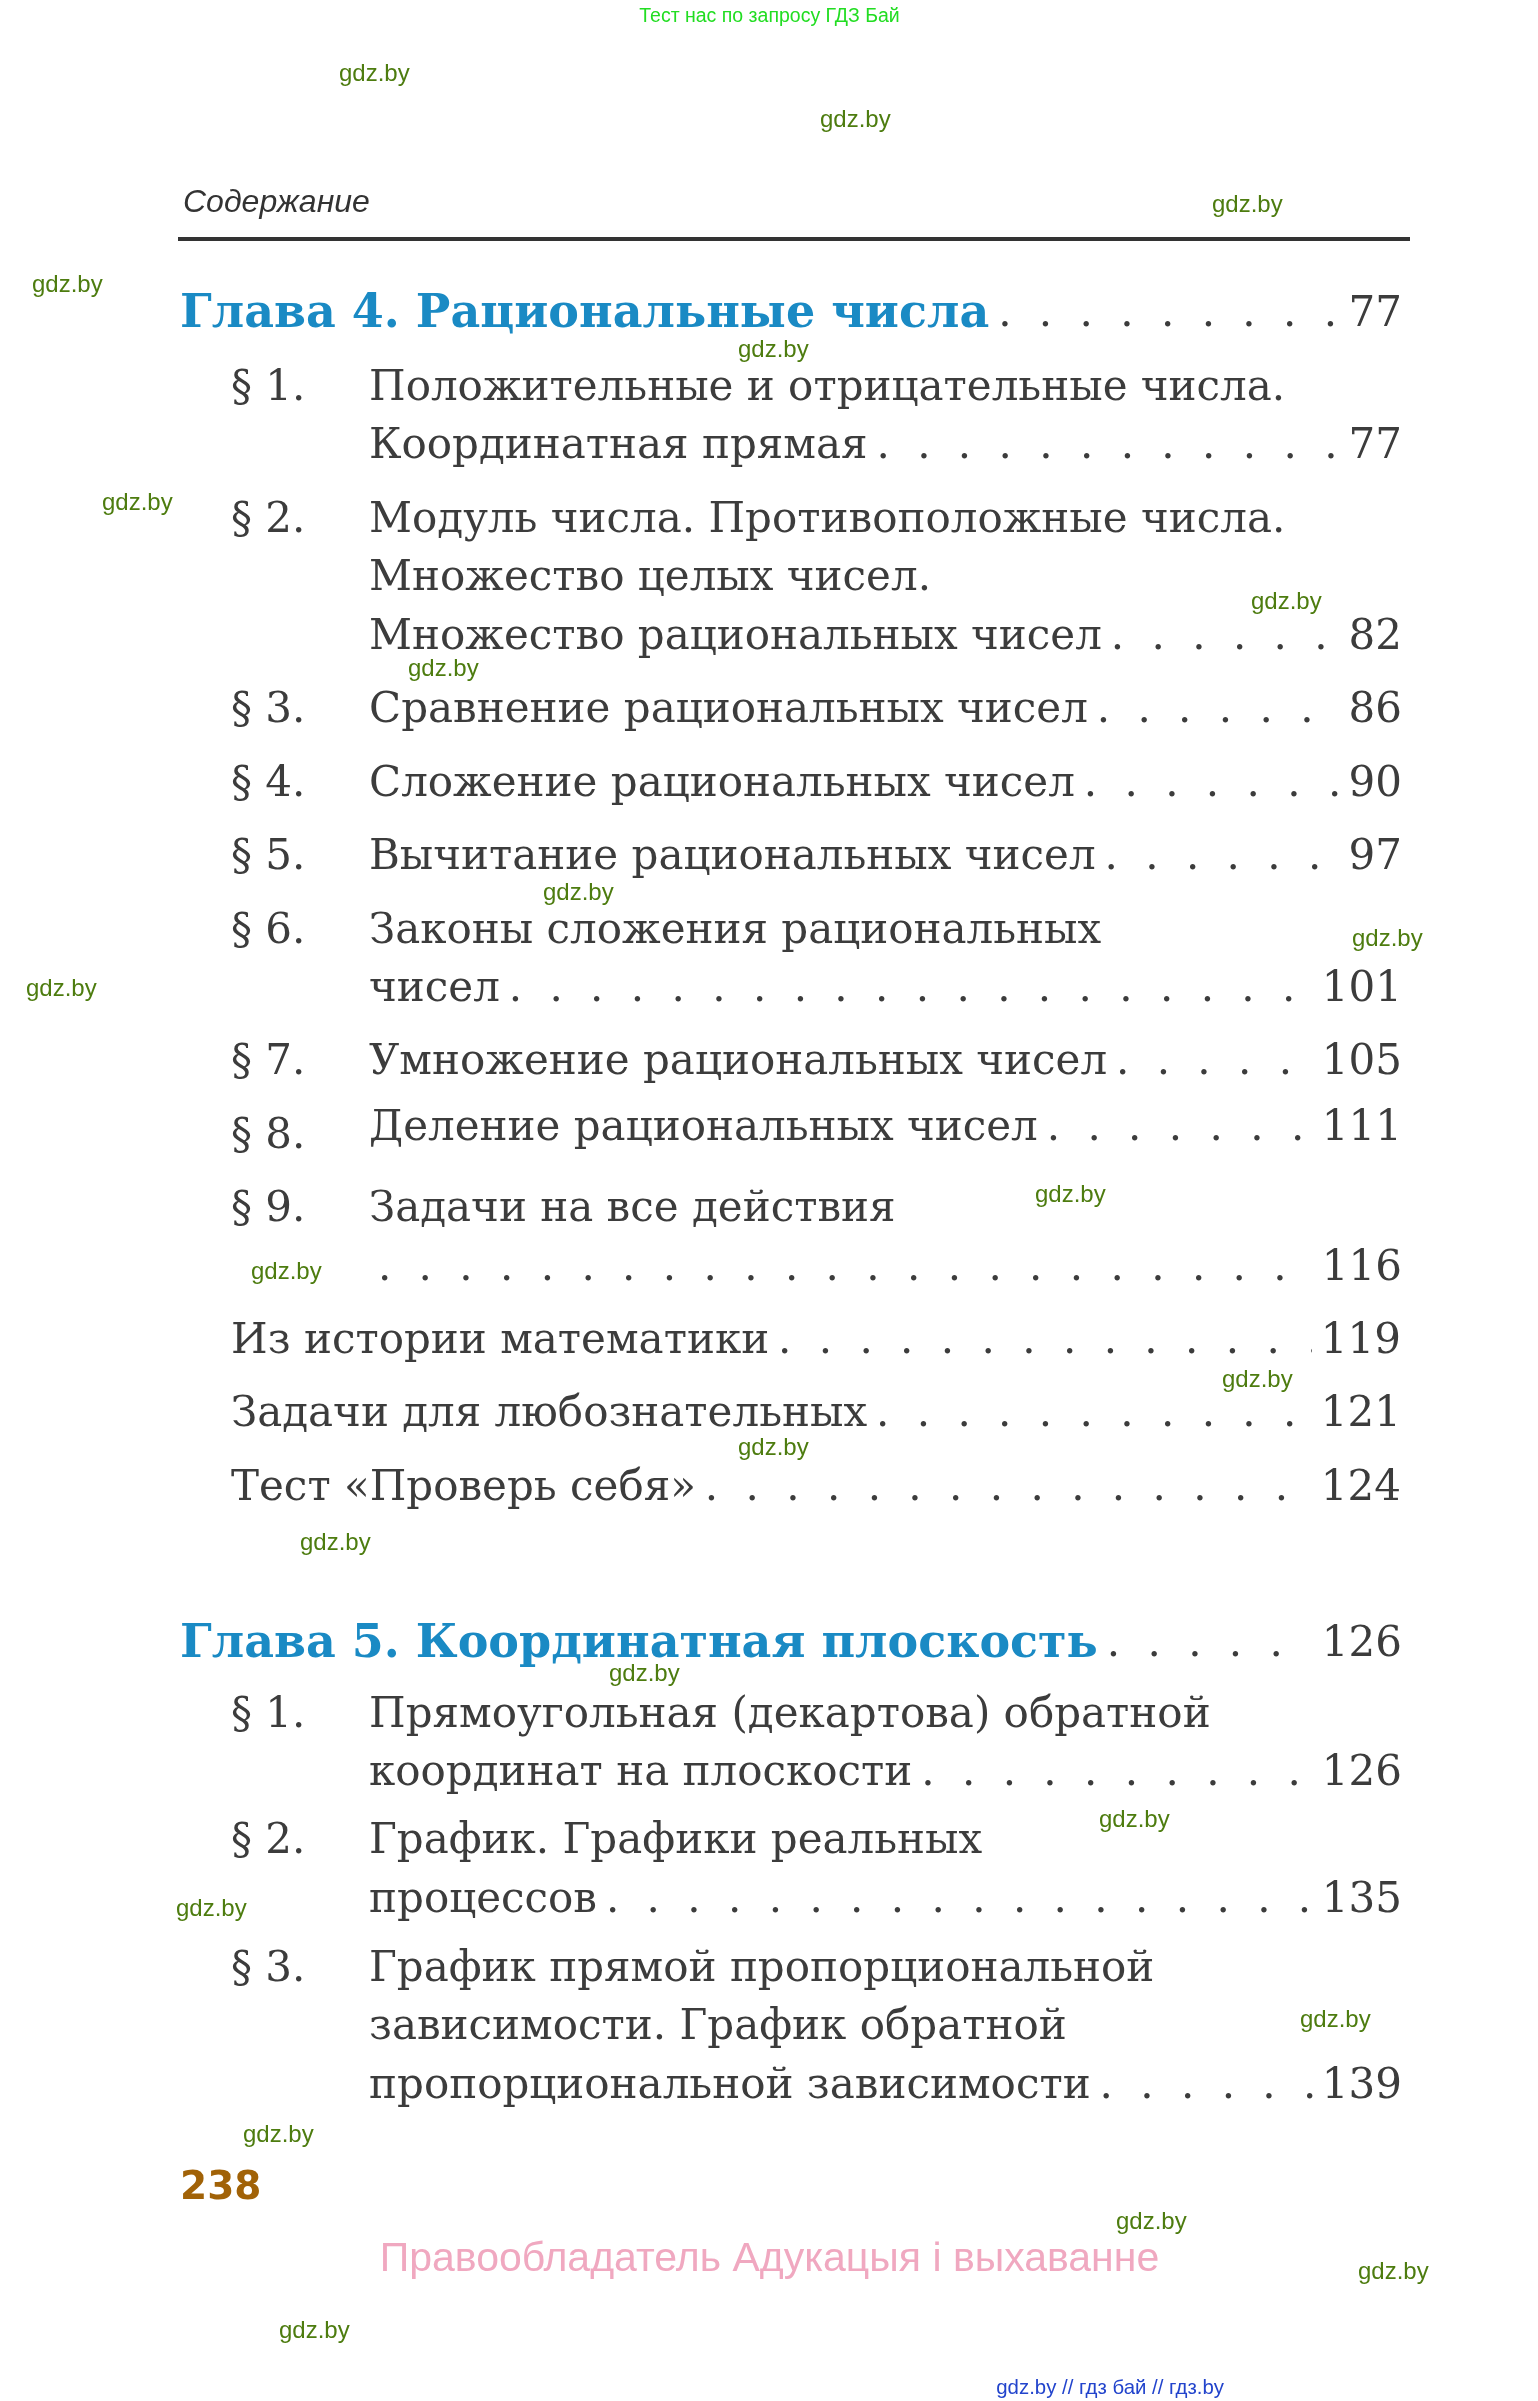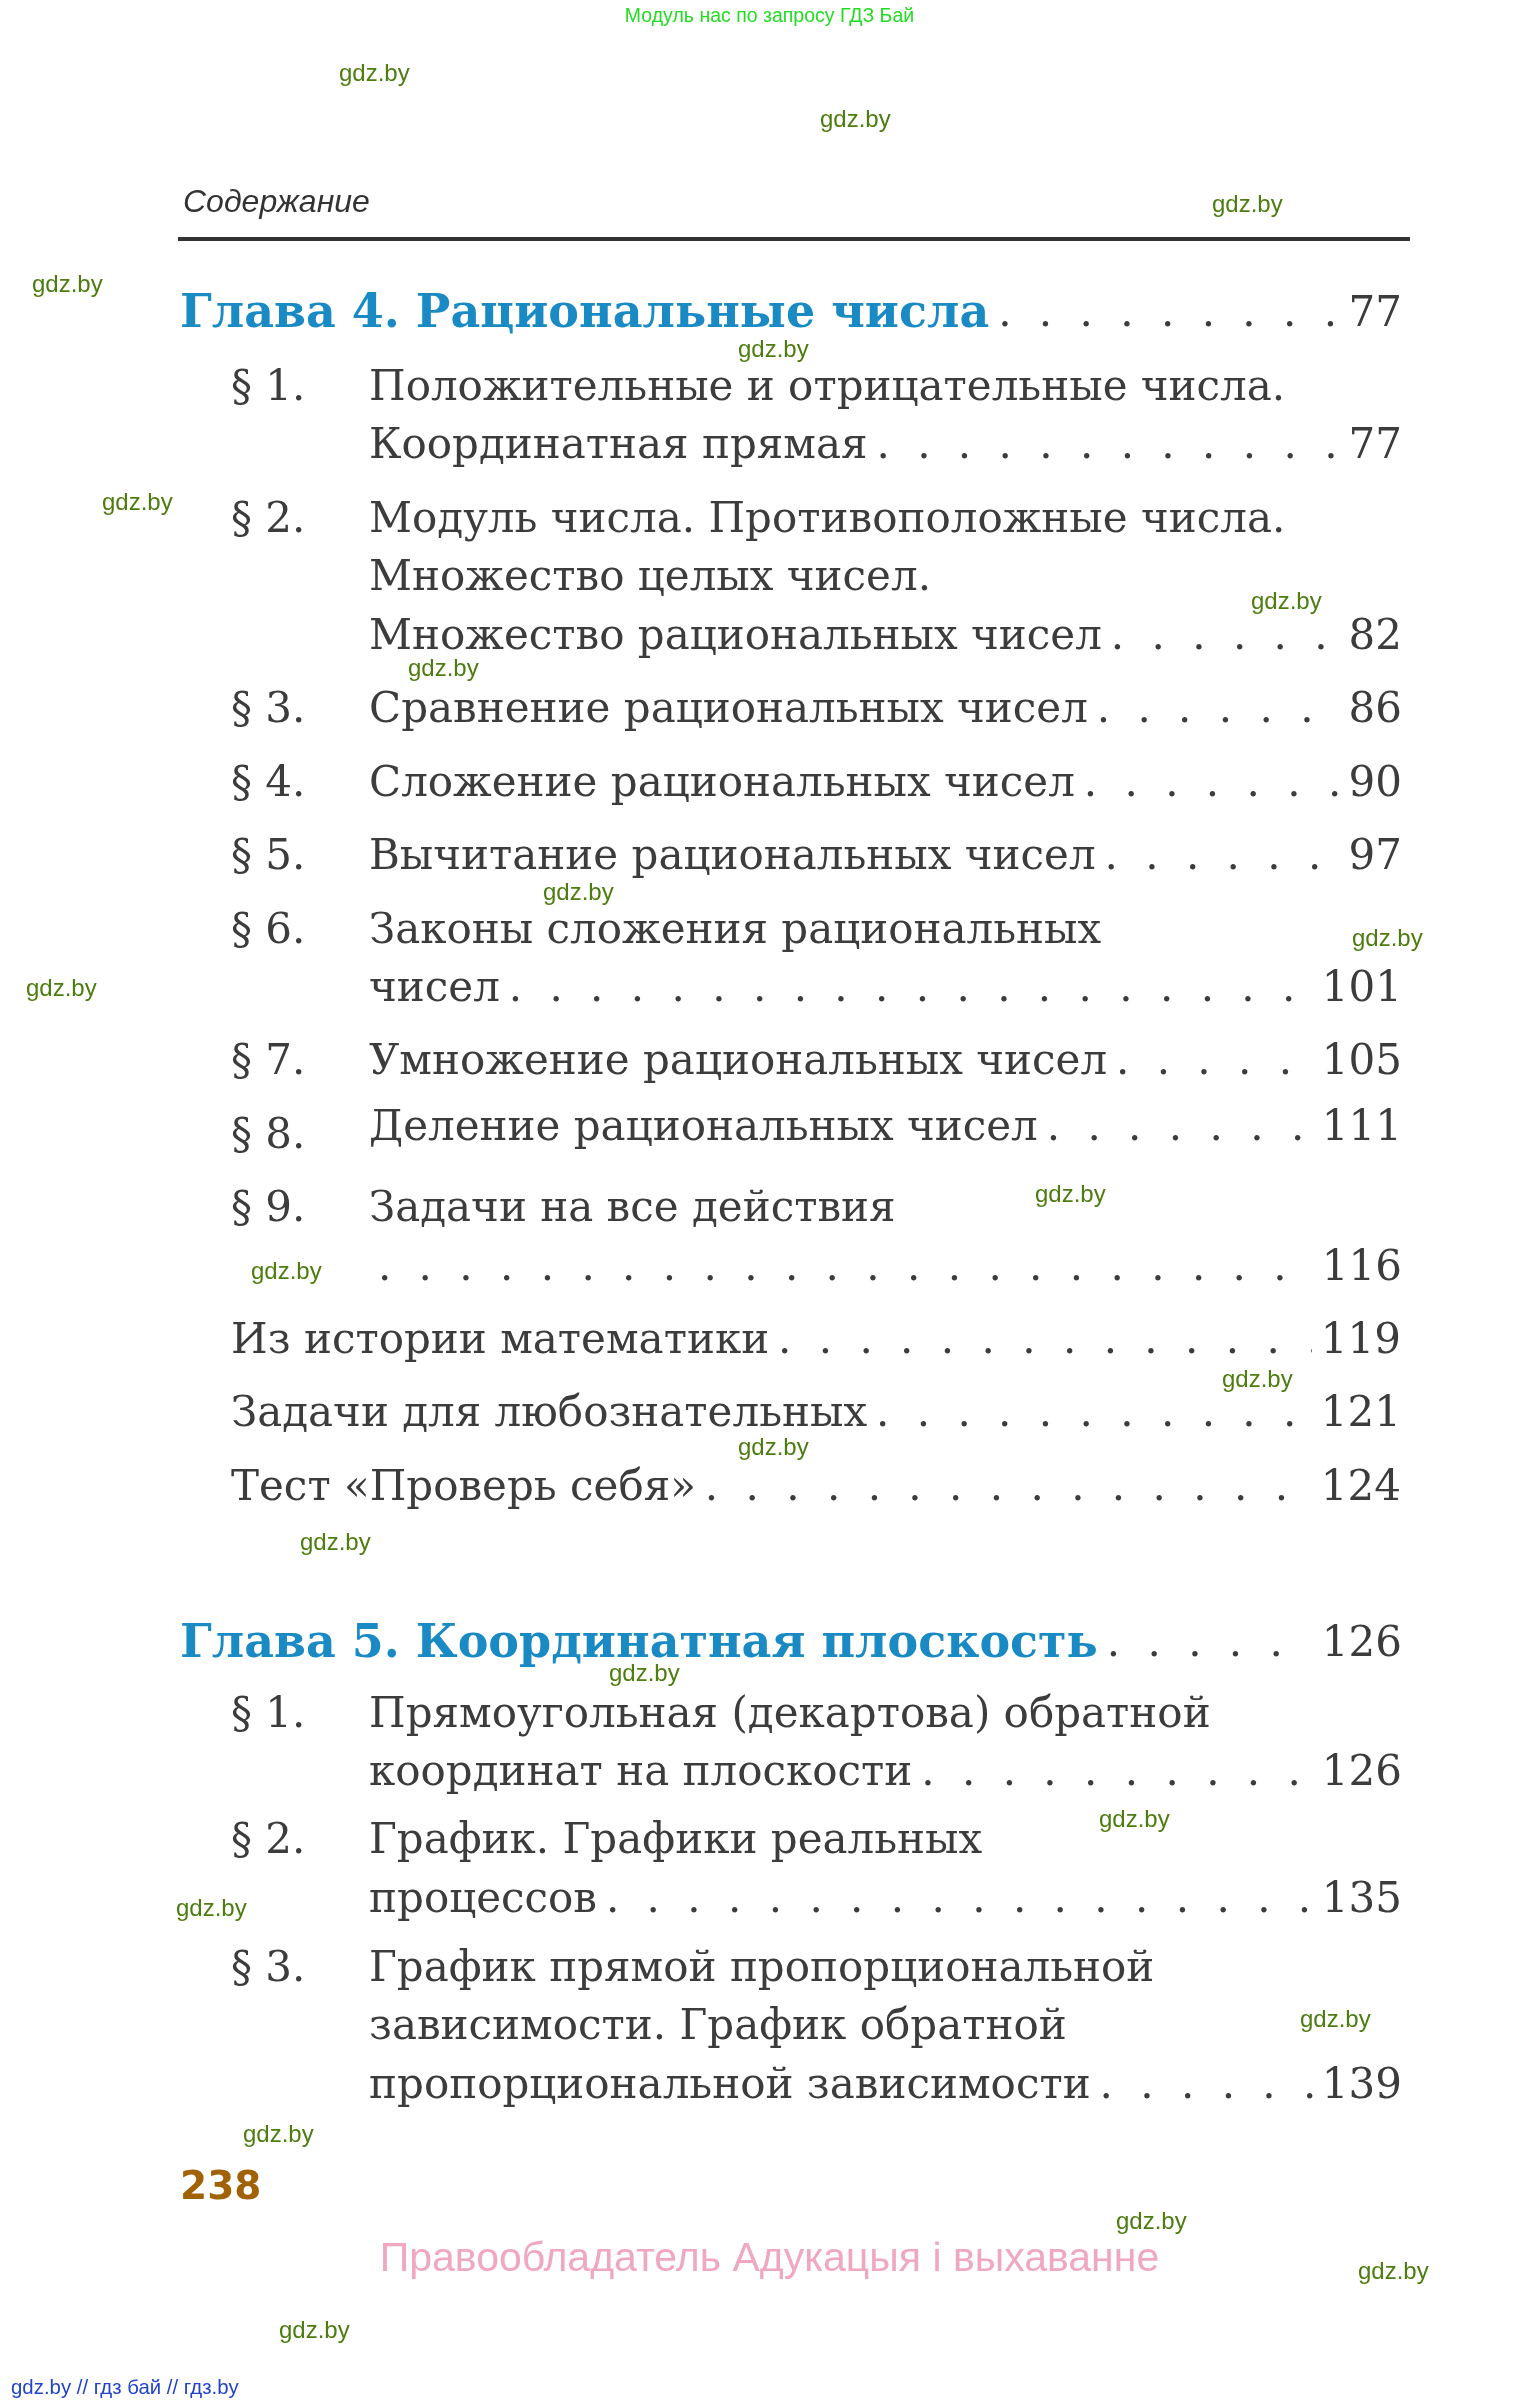--- a/index.html
+++ b/index.html
@@ -11,26 +11,26 @@
   .rule { left:178px; top:237px; width:1232px; height:3.5px; background:#333; }
   .line { position:absolute; display:flex; align-items:center; font-size:42px; line-height:59px; color:#3c3c3c; font-family:"DejaVu Serif", serif; }
   .line .t { white-space:nowrap; }
   .line .dots { flex:1; overflow:hidden; white-space:nowrap; letter-spacing:7px; margin:0 8.9px; color:#3c3c3c; }
   .line .dots::before { content:". . . . . . . . . . . . . . . . . . . . . . . . . . . . . . . . . . . . . . . . . . . . . . . . . . . . . . . . . . . . . . . ."; }
   .line .pg { white-space:nowrap; }
   .chap .t { color:#1a8ac4; font-weight:bold; font-size:46px; }
   .sec { position:absolute; left:231px; font-size:42px; line-height:59px; color:#3c3c3c; }
   .pagenum { left:180px; top:2163px; font-family:"DejaVu Sans", sans-serif; font-weight:bold; font-size:39px; color:#a16207; }
   .rights { left:0; width:1539px; top:2234px; text-align:center; font-family:"Liberation Sans", sans-serif; font-size:41px; color:#f0a8c0; }
-  .footer { left:11px; width:1224px; top:2376px; text-align:left; font-family:"Liberation Sans", sans-serif; font-size:20.4px; color:#2244cc; }
+  .footer { left:0; width:1224px; top:2376px; text-align:right; font-family:"Liberation Sans", sans-serif; font-size:20.4px; color:#2244cc; }
 </style>
 </head>
 <body>
 
-<div class="abs banner">Модуль нас по запросу ГДЗ Бай</div>
+<div class="abs banner">Тест нас по запросу ГДЗ Бай</div>
 
 <div class="abs wm" style="left:339px;top:59px">gdz.by</div>
 <div class="abs wm" style="left:820px;top:105px">gdz.by</div>
 <div class="abs wm" style="left:1212px;top:190px">gdz.by</div>
 <div class="abs wm" style="left:32px;top:270px">gdz.by</div>
 <div class="abs wm" style="left:738px;top:335px">gdz.by</div>
 <div class="abs wm" style="left:102px;top:488px">gdz.by</div>
 <div class="abs wm" style="left:1251px;top:587px">gdz.by</div>
 <div class="abs wm" style="left:408px;top:654px">gdz.by</div>
 <div class="abs wm" style="left:543px;top:878px">gdz.by</div>

